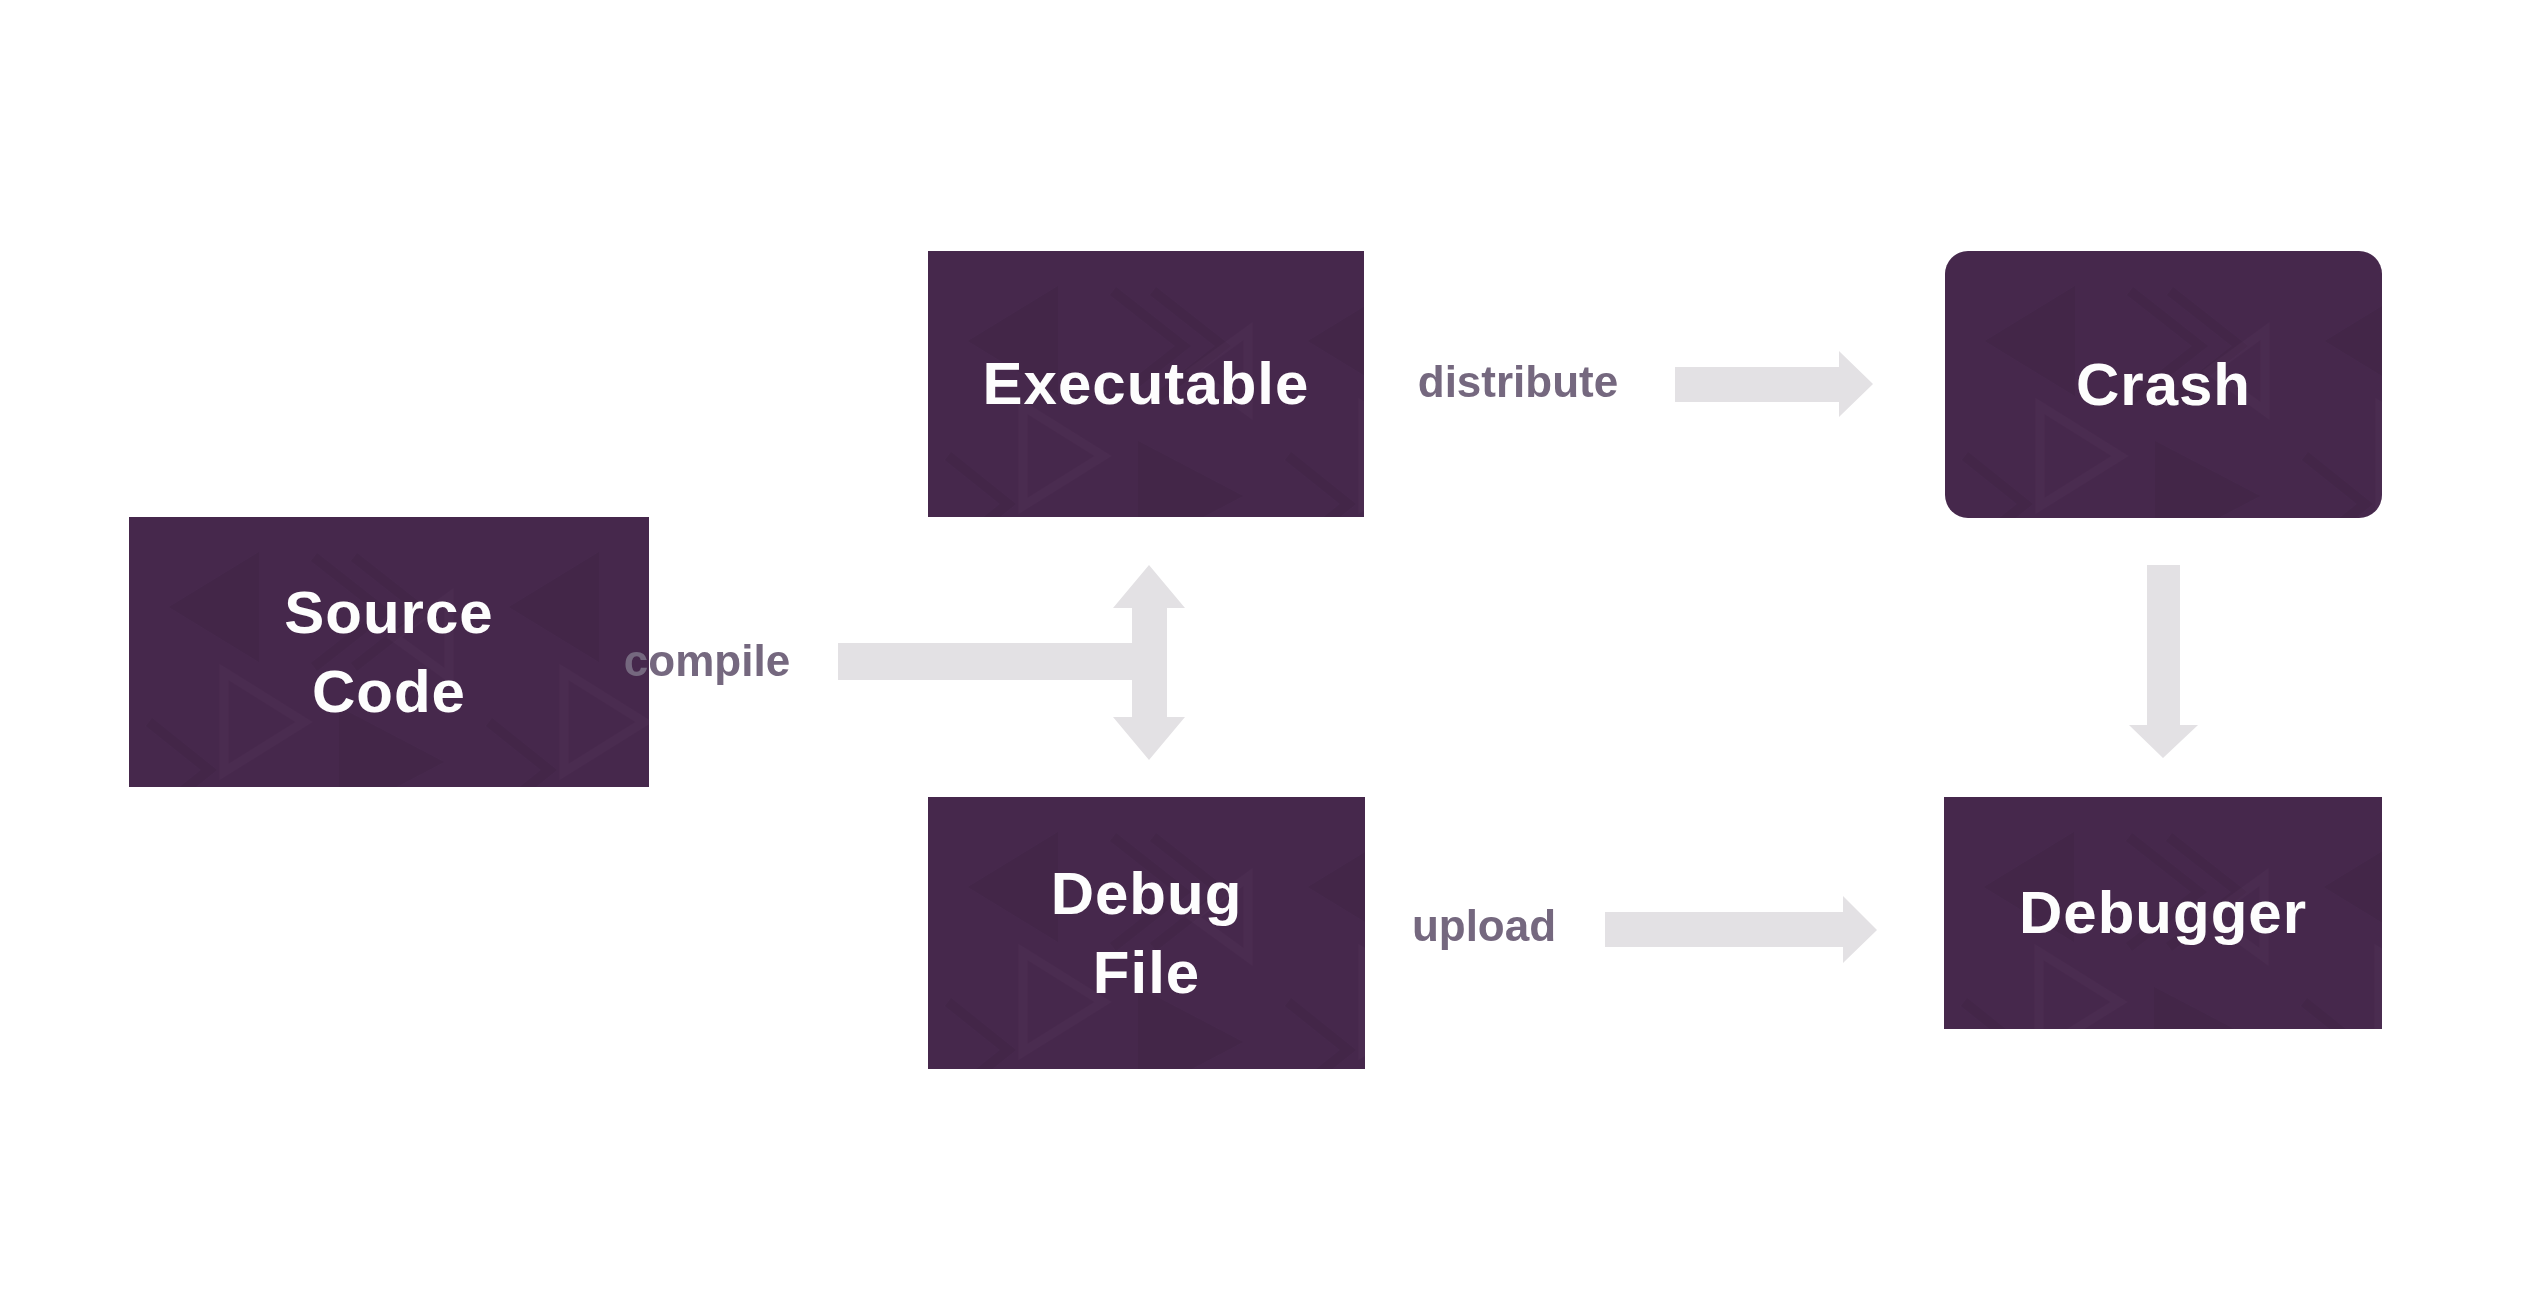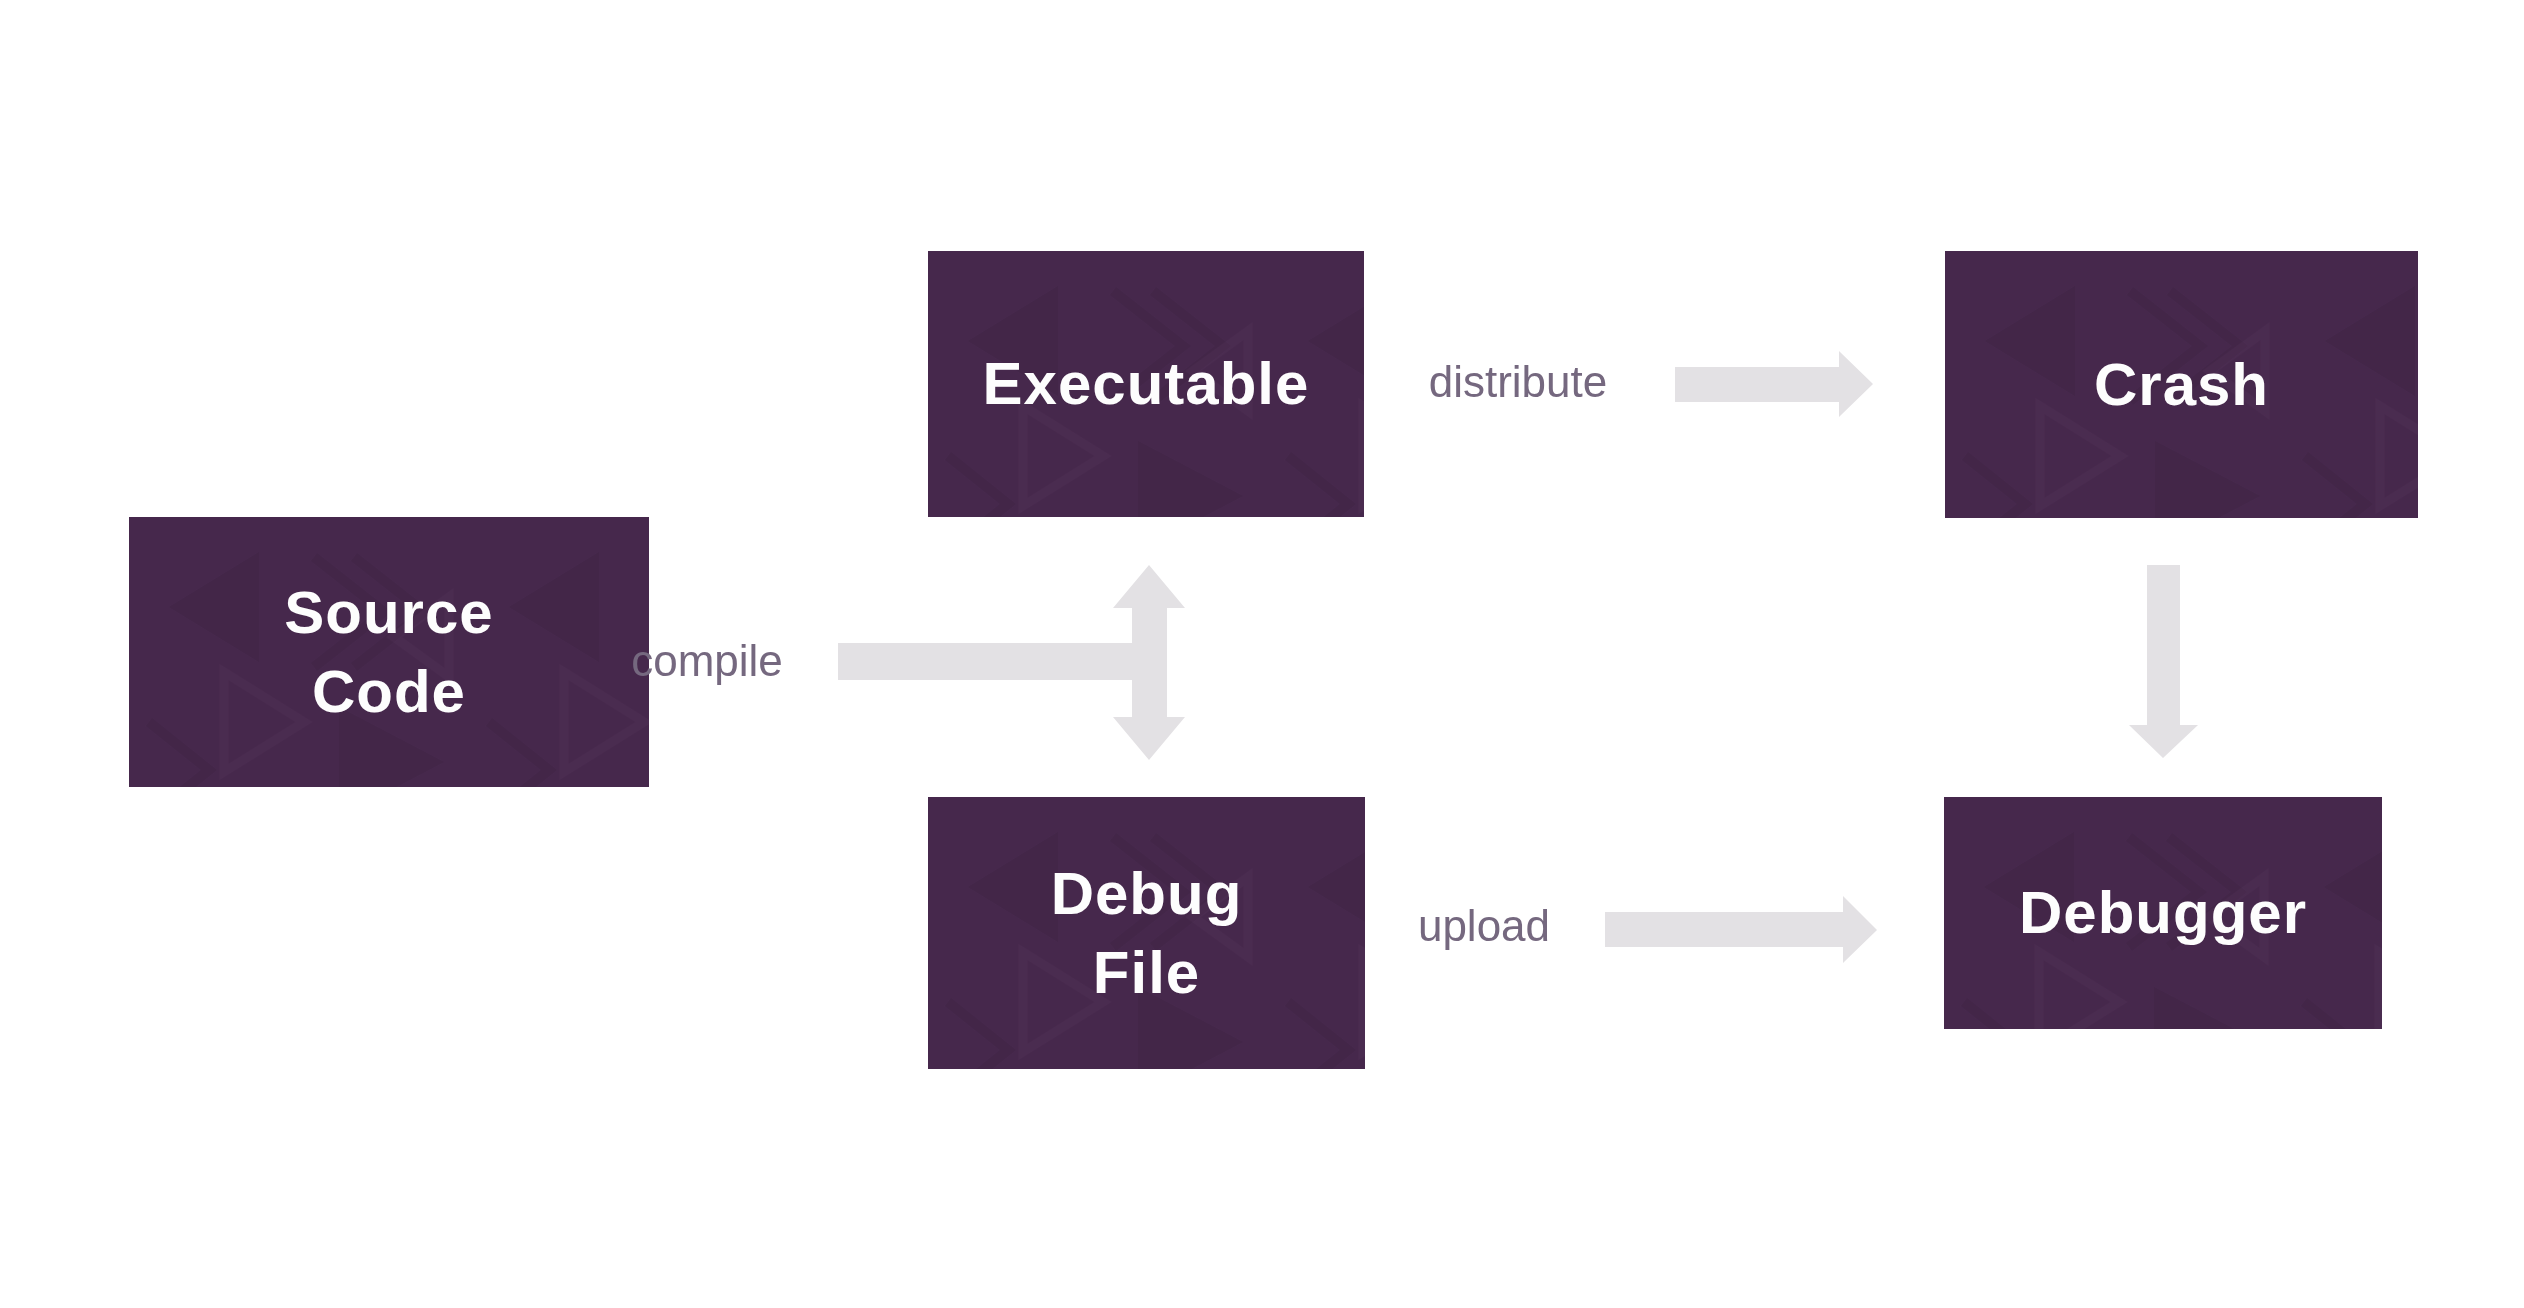--- a/index.html
+++ b/index.html
@@ -41,21 +41,21 @@
   }
   .edge-label {
     position: absolute;
     width: 250px;
     height: 64px;
     display: flex;
     align-items: center;
     justify-content: center;
     color: #75687f;
     font-size: 44px;
-    font-weight: 400;
+    font-weight: 700;
     text-align: center;
   }
   .arrow-layer {
     position: absolute;
     left: 0; top: 0;
     width: 2524px;
     height: 1308px;
     pointer-events: none;
   }
   .defs-holder {
@@ -96,21 +96,21 @@
 Code</span>
   </div>
 
   <div class="node" style="left:928px; top:251px; width:436px; height:266px;">
     <svg class="node-tex">
         <rect width="100%" height="100%" fill="url(#tex)"></rect>
       </svg>
     <span class="node-label">Executable</span>
   </div>
 
-  <div class="node" style="left:1945px; top:251px; width:473px; height:267px;">
+  <div class="node" style="left:1945px; top:251px; width:437px; height:267px;border-radius:23px;">
     <svg class="node-tex">
         <rect width="100%" height="100%" fill="url(#tex)"></rect>
       </svg>
     <span class="node-label">Crash</span>
   </div>
 
   <div class="node" style="left:928px; top:797px; width:437px; height:272px;">
     <svg class="node-tex">
         <rect width="100%" height="100%" fill="url(#tex)"></rect>
       </svg>

